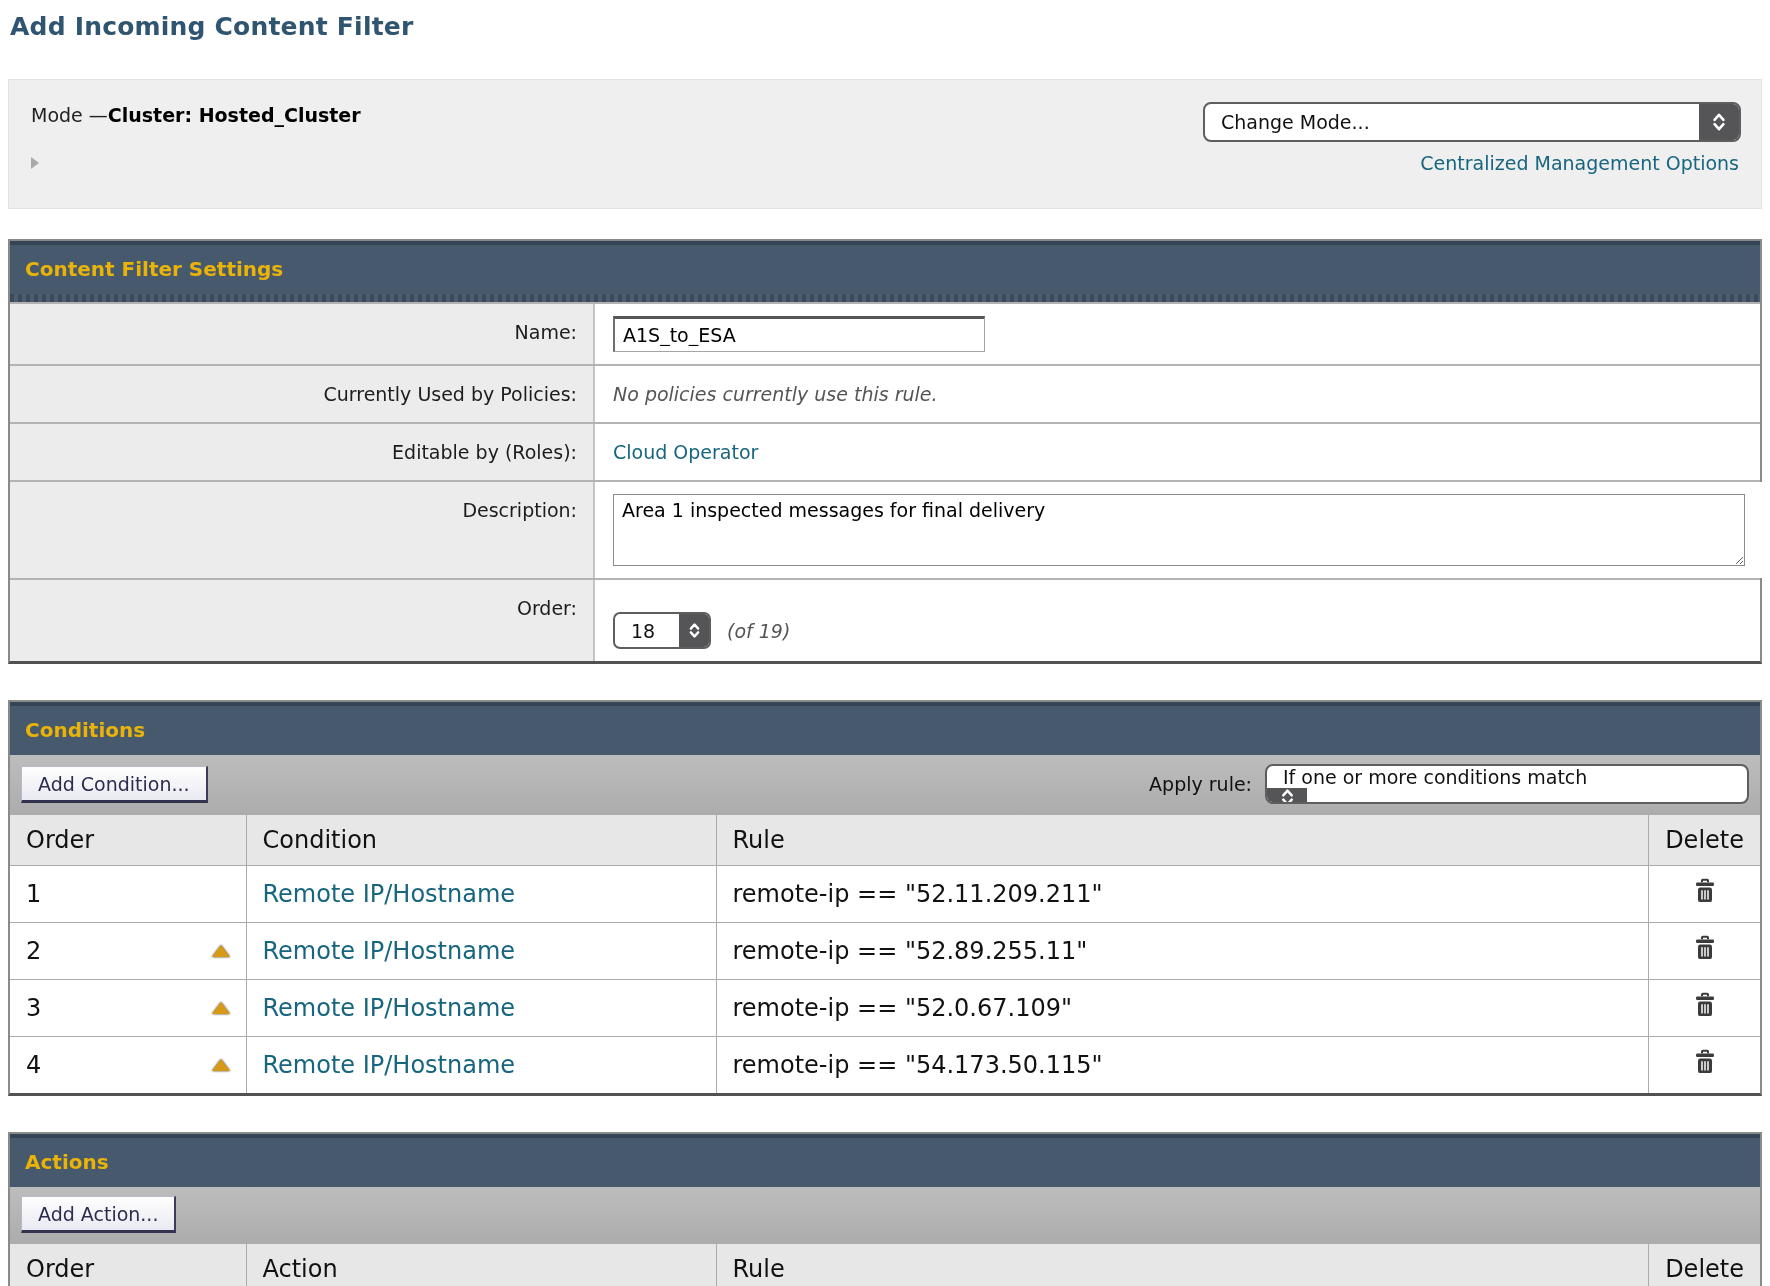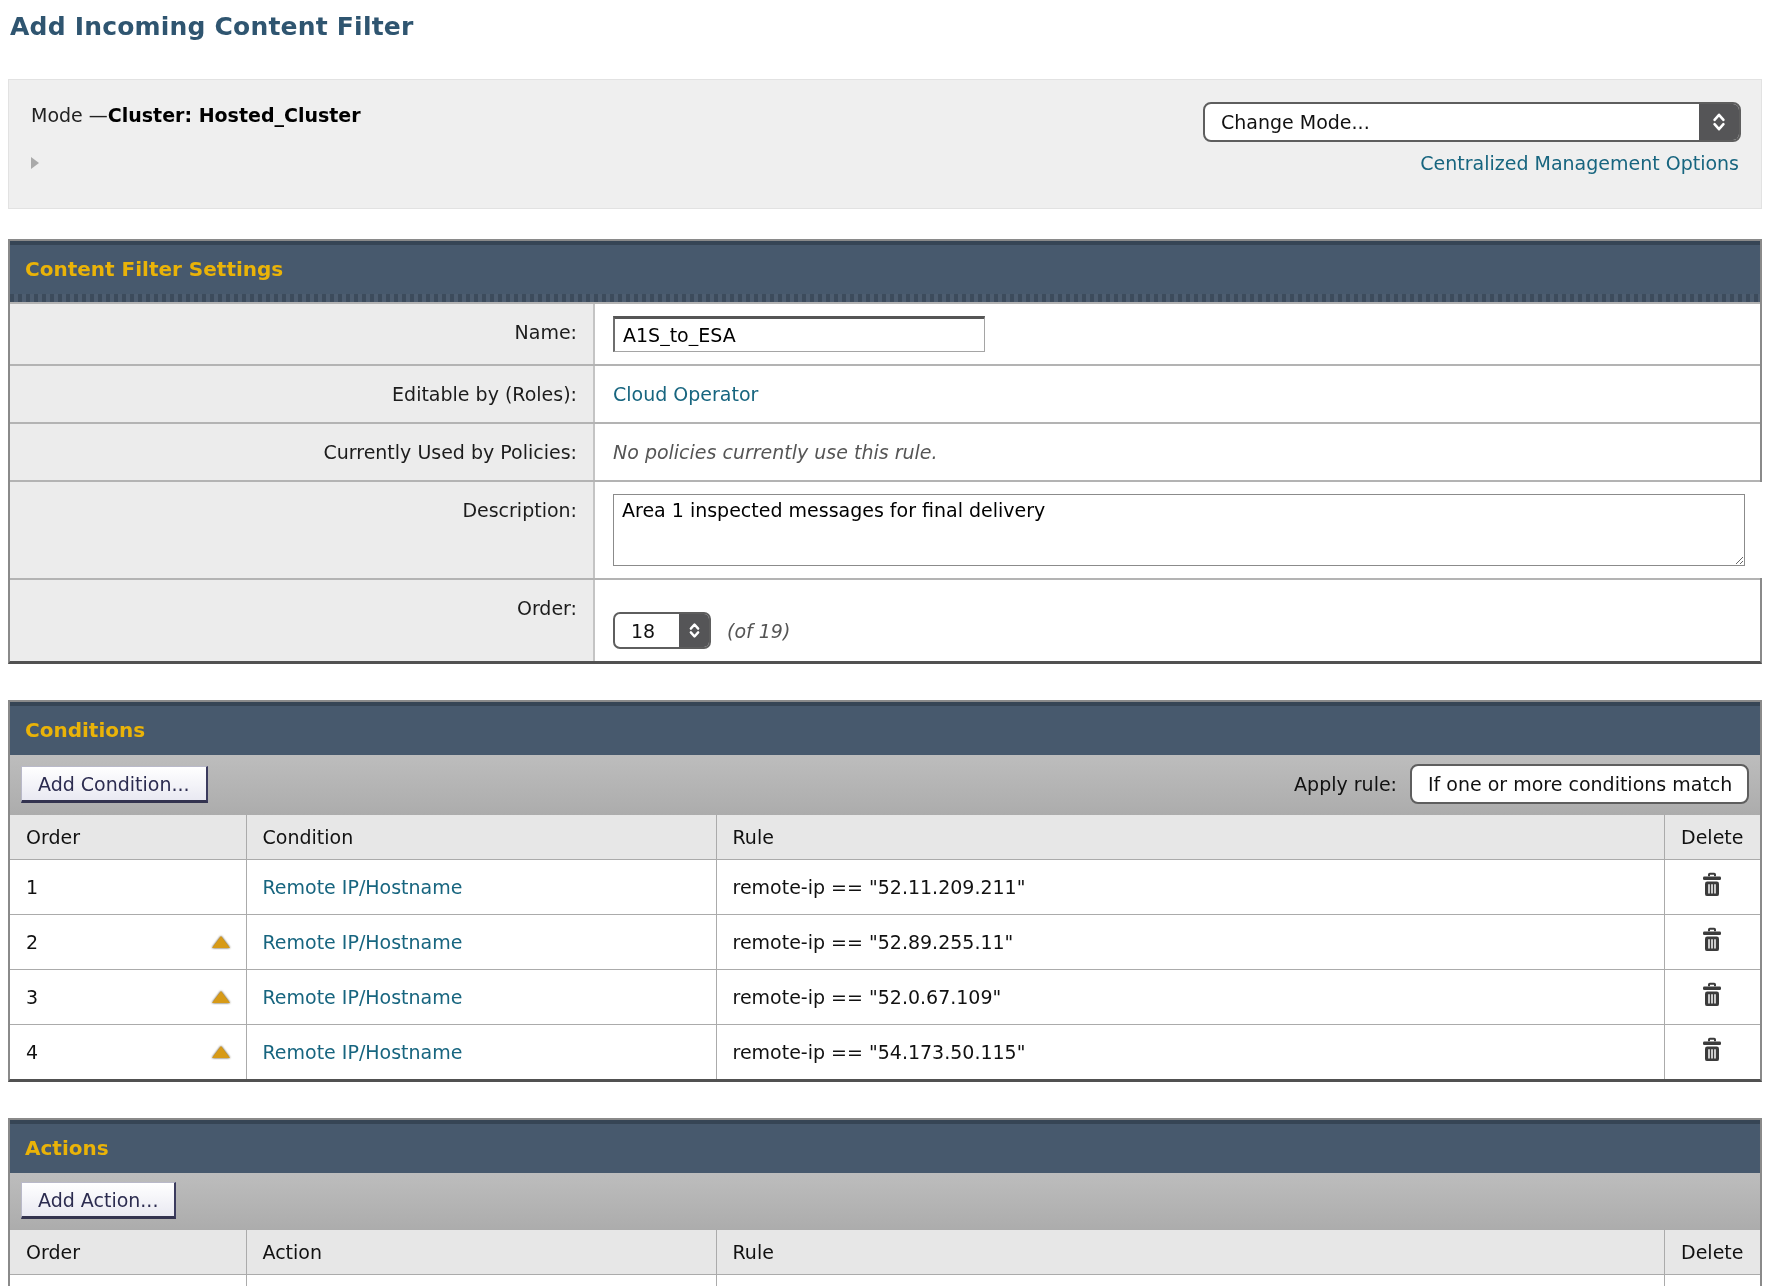--- a/index.html
+++ b/index.html
@@ -46,21 +46,21 @@
     white-space:nowrap; color:#111;
   }
   .mac-select .sel-cap {
     width: 40px; background:#555557;
     display:flex; align-items:center; justify-content:center;
   }
   .mac-select.small { height: 37px; border-radius:7px; }
   .mac-select.small .sel-cap { width: 30px; }
 
   .change-mode { position:absolute; right: 20px; top: 22px; width: 538px; }
-  .apply-rule-select { width: 339px; background:#fff; }
+  .apply-rule-select { width: 484px; background:#fff;flex-direction:column; }
   .order-select { width: 98px; }
 
   
   .panel {
     border: 2px solid #8a8a8a; border-bottom: 3px solid #515151;
     margin-bottom: 36px; background:#fff;
   }
   .section-header {
     background: #47596d; color:#eab308; font-weight:bold; font-size:20px;
     padding: 12px 15px 13px 15px;
@@ -107,21 +107,21 @@
     font-family: inherit; font-size: 19px; color: #2c2c50; cursor:pointer;
     background: linear-gradient(#ffffff, #e9e9f2);
     border-top: 1px solid #b9b9c9; border-left: 1px solid #b9b9c9;
     border-right: 2px solid #3b3b5e; border-bottom: 3px solid #33334f;
     padding: 6px 16px 5px 16px;
   }
   .apply-rule { display:flex; align-items:center; gap: 13px; }
   .apply-rule-label { color:#111; }
 
   
-  table.data-table { width: 100%; border-collapse: collapse; font-size: 19px; padding-left: 32px; }
+  table.data-table { width: 100%; border-collapse: collapse; font-size: 24px; padding-left: 32px; }
   table.data-table th {
     background: #e7e7e7; font-weight: normal; text-align:left;
     padding: 11px 16px; border: 1px solid #ababab; color:#111;
     border-top:none;
   }
   table.data-table td {
     background:#fff; padding: 12px 16px; border: 1px solid #ababab;
     color:#111; vertical-align: middle;
   }
   table.data-table th:first-child, table.data-table td:first-child { border-left:none; }
@@ -175,30 +175,30 @@
     <div class="dotted-strip"></div>
 
     <div class="form-row">
       <div class="form-label">Name:</div>
       <div class="form-value">
         <input class="name-input" type="text" value="A1S_to_ESA" style="">
       </div>
     </div>
 
     <div class="form-row">
+      <div class="form-label">Currently Used by Policies:</div>
+      <div class="form-value">
+        <span class="italic-muted">No policies currently use this rule.</span>
+      </div>
+    </div>
+
+    <div class="form-row">
       <div class="form-label">Editable by (Roles):</div>
       <div class="form-value">
         <a class="teal-link">Cloud Operator</a>
-      </div>
-    </div>
-
-    <div class="form-row">
-      <div class="form-label">Currently Used by Policies:</div>
-      <div class="form-value">
-        <span class="italic-muted">No policies currently use this rule.</span>
       </div>
     </div>
 
     <div class="form-row">
       <div class="form-label">Description:</div>
       <div class="form-value top">
         <textarea class="desc-textarea" style="">Area 1 inspected messages for final delivery</textarea>
       </div>
     </div>
 

